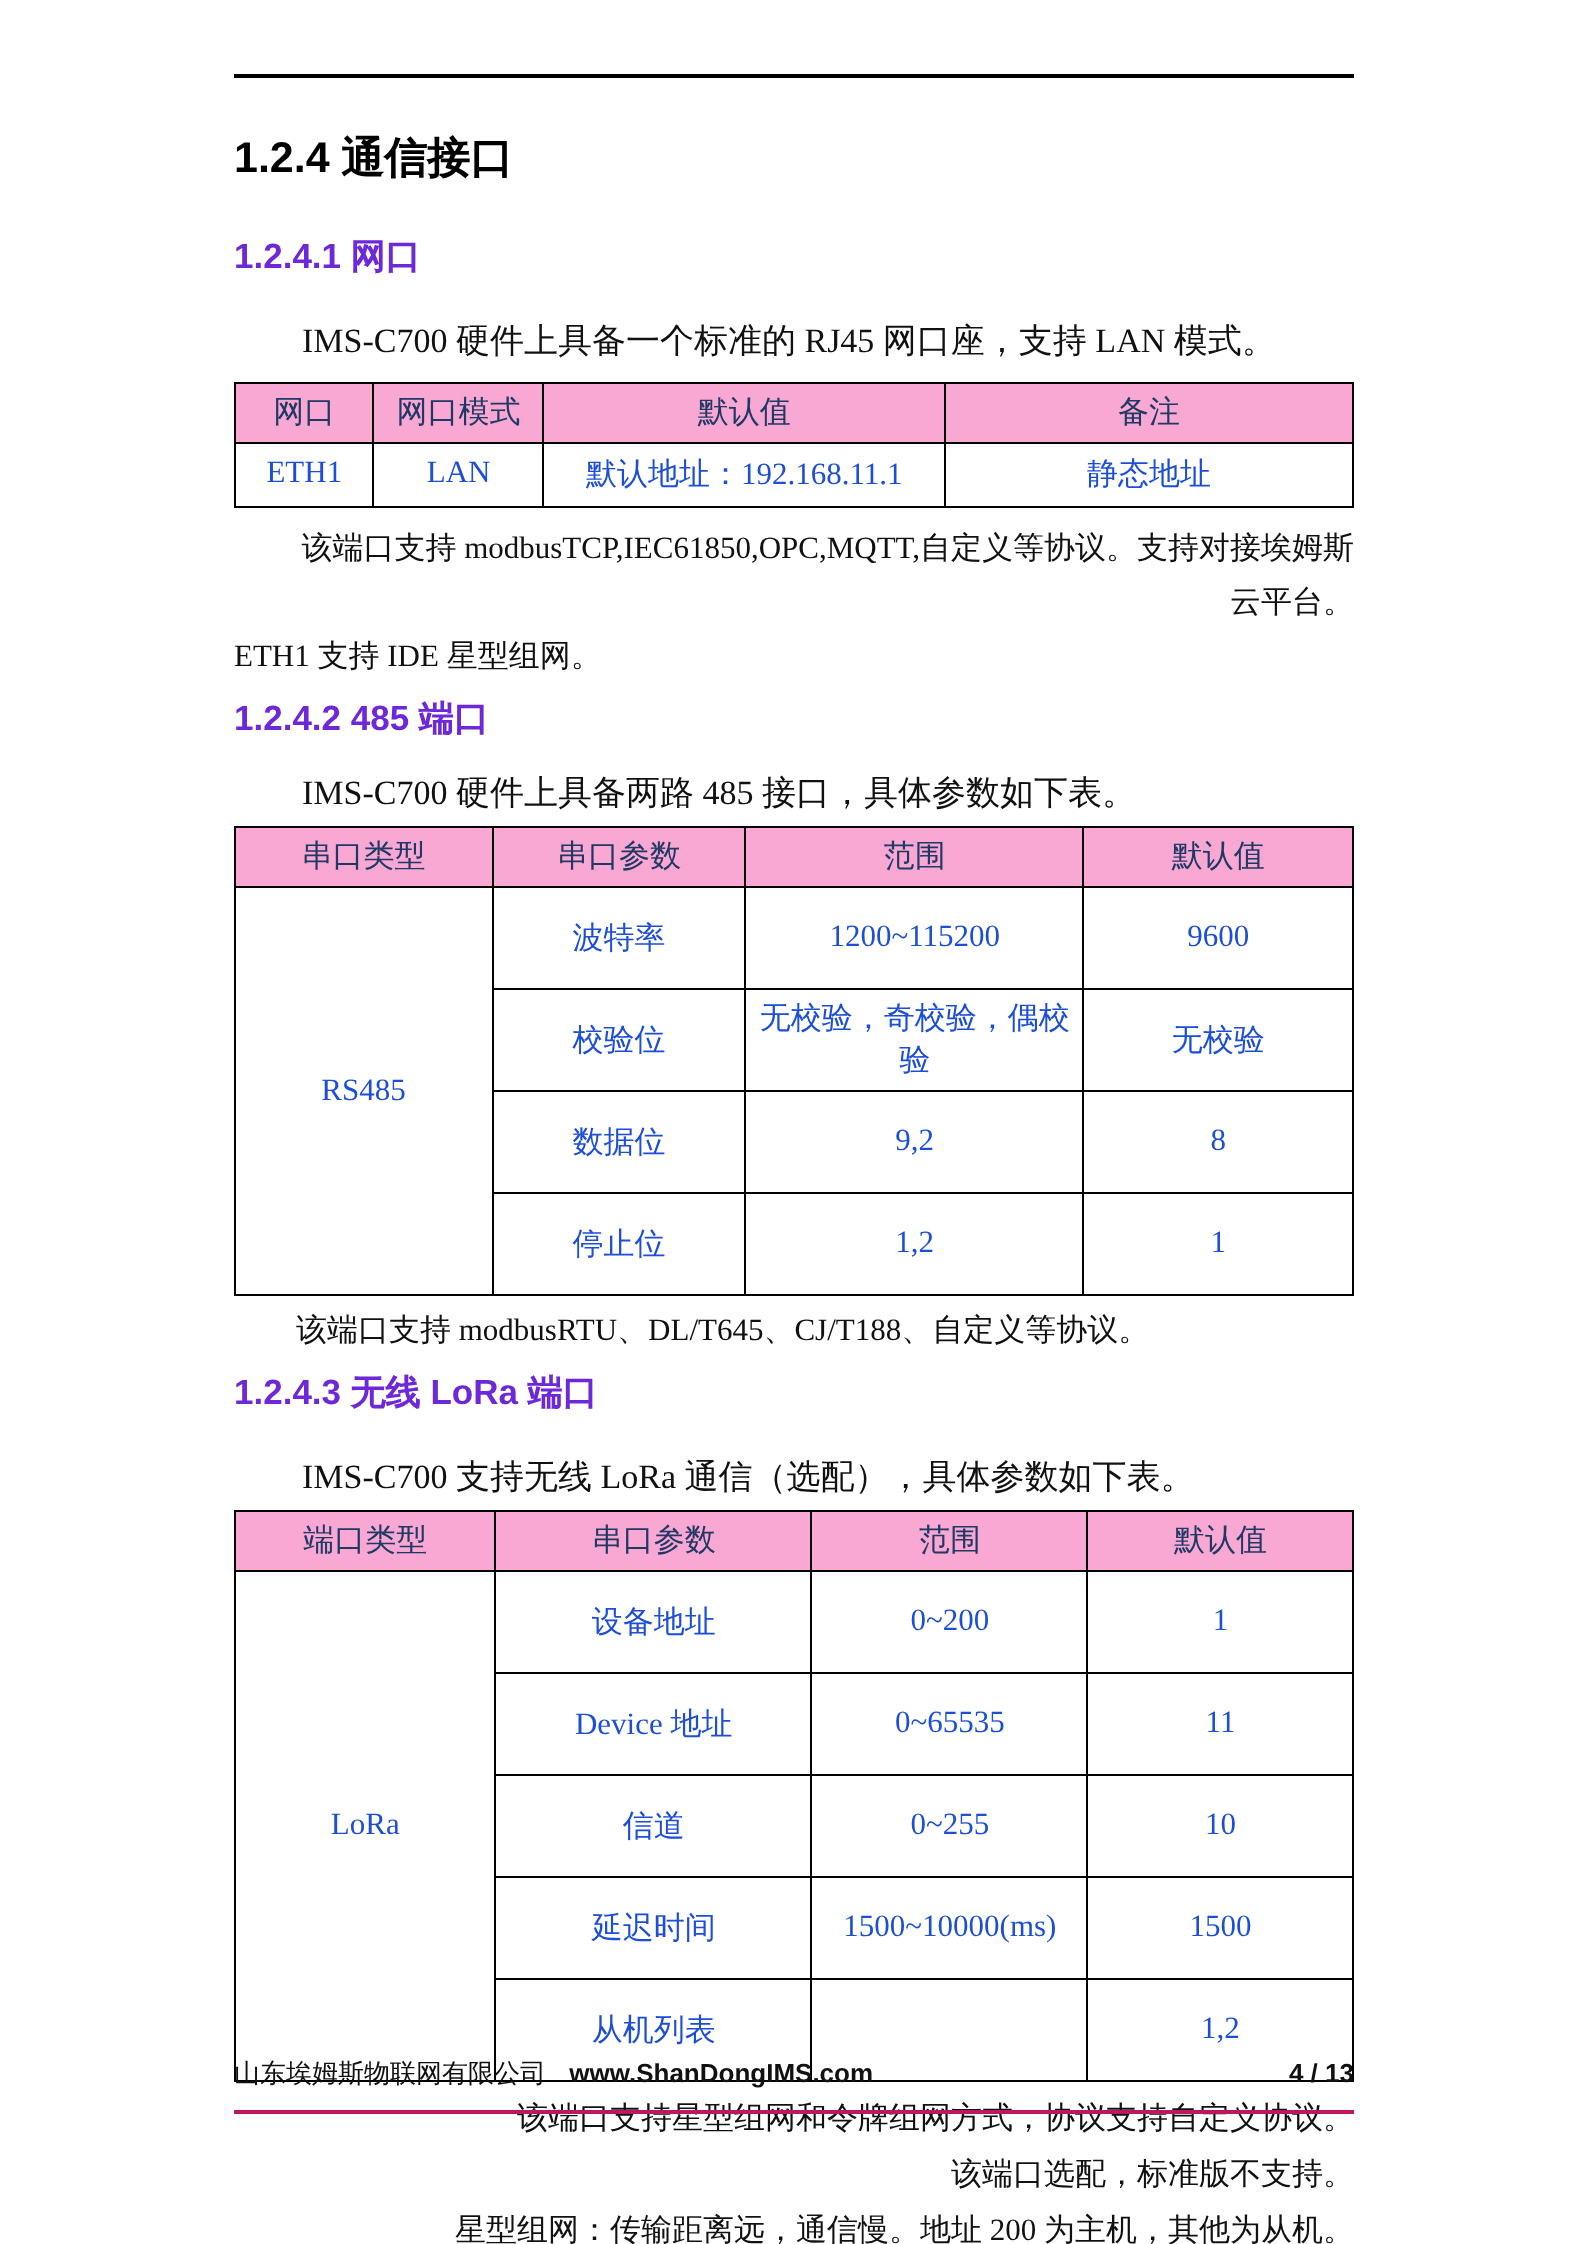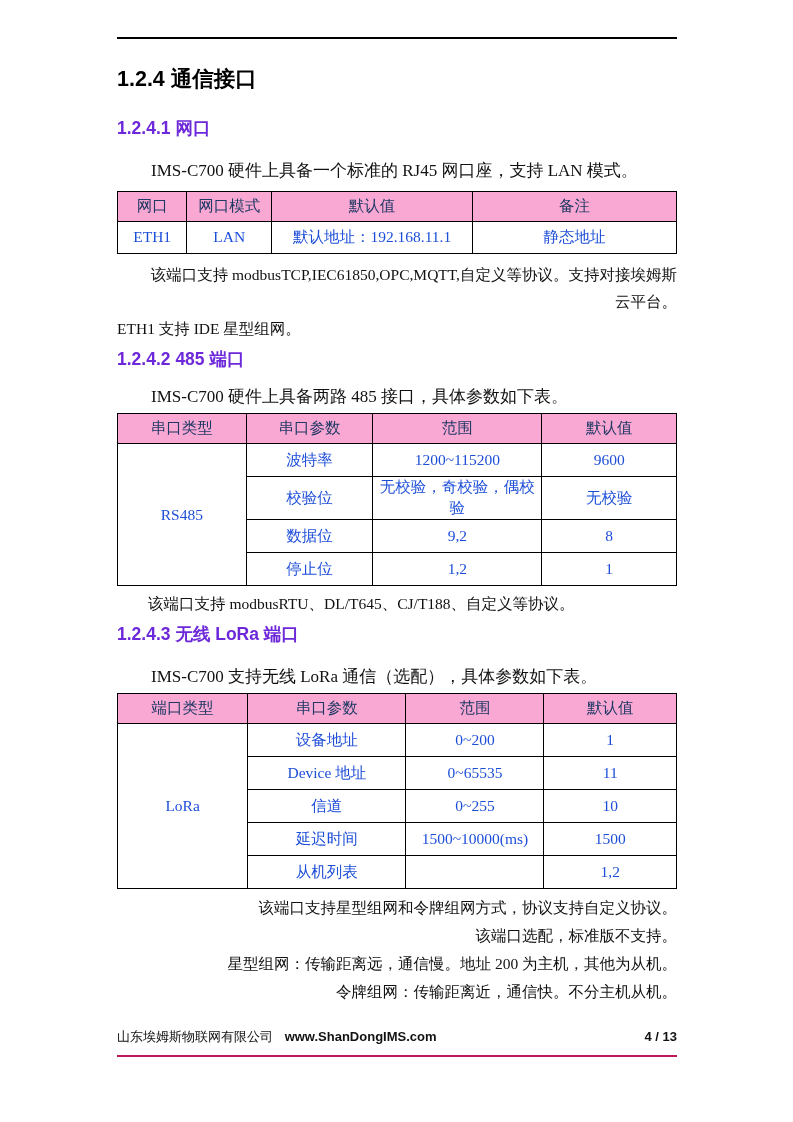--- a/index.html
+++ b/index.html
@@ -71,21 +71,21 @@
   }
   table.doc-table th {
     background: #f9a8d4;
     color: #1f3864;
     height: 30px;
   }
   table.doc-table td {
     color: #1d4ed8;
     height: 32px;
   }
-  table.t2 td, table.t3 td { height: 33px; }
+  table.t2 td, table.t3 td { height: 51px; }
 
   .footer {
     position: absolute;
     left: 117px; right: 116px; top: 1028px;
     border-bottom: 2px solid #be185d;
     padding-bottom: 9px;
     display: flex;
     justify-content: space-between;
     align-items: baseline;
     font-family: "Liberation Sans", "DejaVu Sans", sans-serif;

